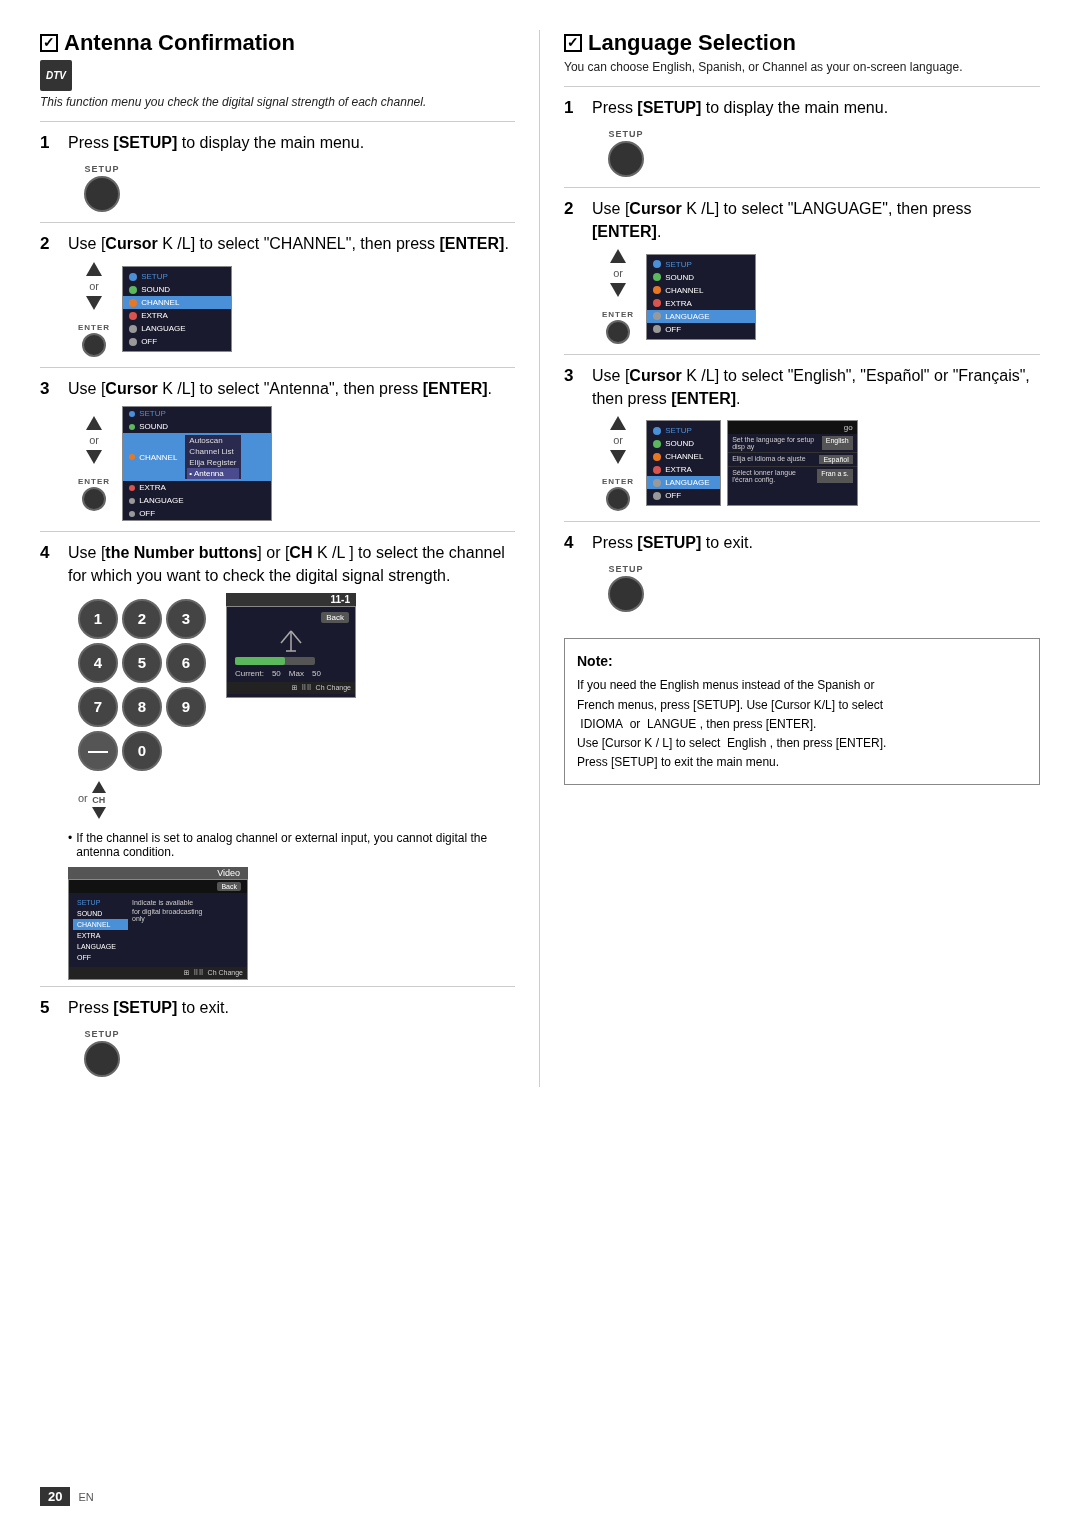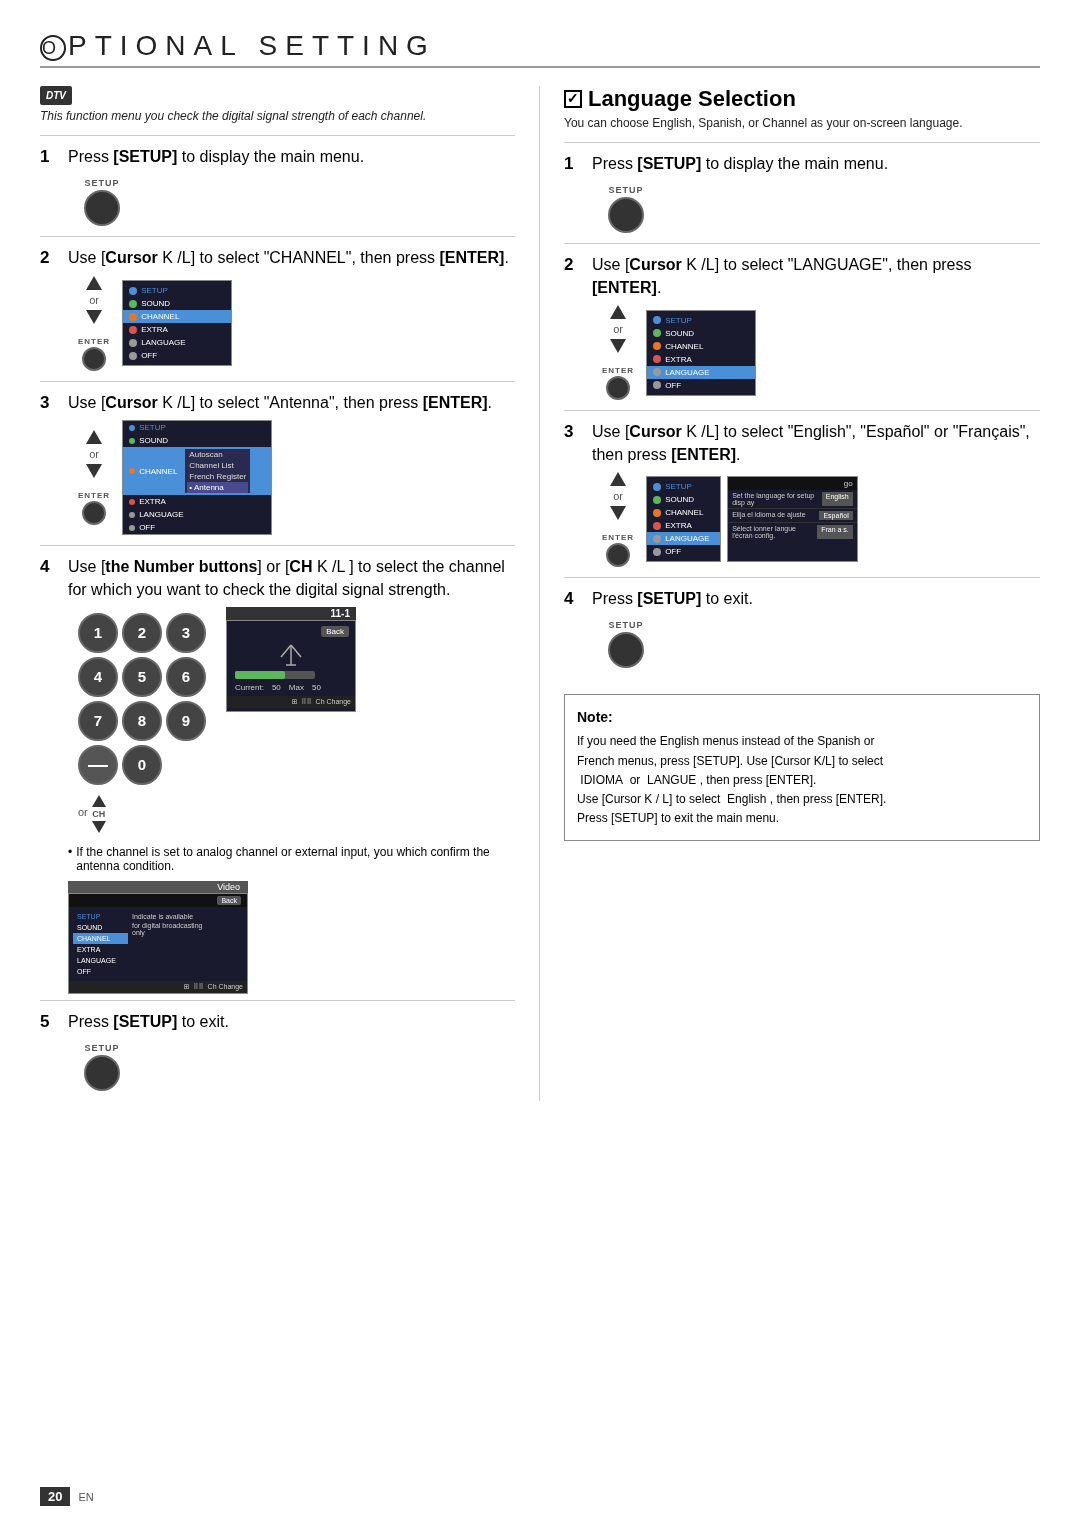--- a/index.html
+++ b/index.html
@@ -85,21 +85,21 @@
       top: -2px;
       font-size: 14px;
       font-weight: bold;
     }
     .dtv-badge {
       display: inline-block;
       background: #333;
       color: #fff;
       font-size: 10px;
       font-weight: bold;
-      padding: 4px 6px;
+      padding: 10px 6px;
       border-radius: 2px;
       margin-bottom: 4px;
       font-style: italic;
     }
     .section-subtitle {
       font-style: italic;
       font-size: 12px;
       margin-bottom: 12px;
       color: #222;
     }
@@ -381,30 +381,29 @@
       font-size: 14px;
       font-weight: bold;
       margin-bottom: 4px;
     }
   </style>
 </head>
 <body>
 
 <div class="page">
 
-  <div class="page-header">
-    <div class="page-title">
-      <span class="o-circle">O</span><span>PTIONAL   SETTING</span>
-    </div>
-  </div>
 
   <div class="two-col">
 
     <div class="col-left">
 
+      <div class="section-title">
+        <span class="checkbox-icon"></span>
+        <span>Antenna Confirmation</span>
+      </div>
       <div class="dtv-badge">DTV</div>
       <div class="section-subtitle">This function menu you check the digital signal strength of each channel.</div>
 
       
       <div class="step">
         <div class="step-num">1</div>
         <div class="step-content">
           <div class="step-text">
             Press <b>[SETUP]</b> to display the main menu.
           </div>
@@ -491,21 +490,21 @@
               <div class="sub-row">
                   <div class="menu-icon-dot green" style="width:6px;height:6px;"></div>
                   <span style="font-size:8px;">SOUND</span>
                 </div>
               <div class="sub-row active">
                   <div class="menu-icon-dot orange" style="width:6px;height:6px;"></div>
                   <span style="font-size:8px;">CHANNEL</span>
                 <div class="sub-items" style="margin-left:4px;padding:0 2px;">
                   <div class="sub-item">Autoscan</div>
                   <div class="sub-item">Channel List</div>
-                  <div class="sub-item">French Register</div>
+                  <div class="sub-item">Elija Register</div>
                   <div class="sub-item active">• Antenna</div>
                 </div>
               </div>
               <div class="sub-row">
                   <div class="menu-icon-dot red" style="width:6px;height:6px;"></div>
                   <span style="font-size:8px;">EXTRA</span>
                 </div>
               <div class="sub-row">
                   <div class="menu-icon-dot gray" style="width:6px;height:6px;"></div>
                   <span style="font-size:8px;">LANGUAGE</span>
@@ -585,21 +584,21 @@
                   <span style="font-size:7px; color:#ccc;">⊞</span>
                   <span style="font-size:7px; color:#ccc;">⠿⠿</span>
                   <span style="font-size:7px; color:#ccc;">Ch Change</span>
                 </div>
               </div>
             </div>
           </div>
 
           <div style="margin-top:12px; font-size:12px; display:flex; gap:4px;">
             <span>•</span>
-            <span>If the channel is set to analog channel or external input, you which confirm the antenna condition.</span>
+            <span>If the channel is set to analog channel or external input, you cannot digital the antenna condition.</span>
           </div>
 
           <div style="margin-top:8px; display:flex; flex-direction:column; ">
             <div style="background:#555; color:#fff; font-size:9px; padding:1px 8px; text-align:right; width:180px;">Video</div>
             <div style="border:1px solid #888; background:#1a1a2e; color:#fff; width:180px; font-size:8px;">
               <div style="display:flex; justify-content:flex-end; padding:2px 6px; background:#111;">
                 <span style="background:#555; color:#fff; font-size:7px; padding:1px 4px; border-radius:2px;">Back</span>
               </div>
               <div style="display:flex; padding:4px;">
                 <div style="width:55px;">

